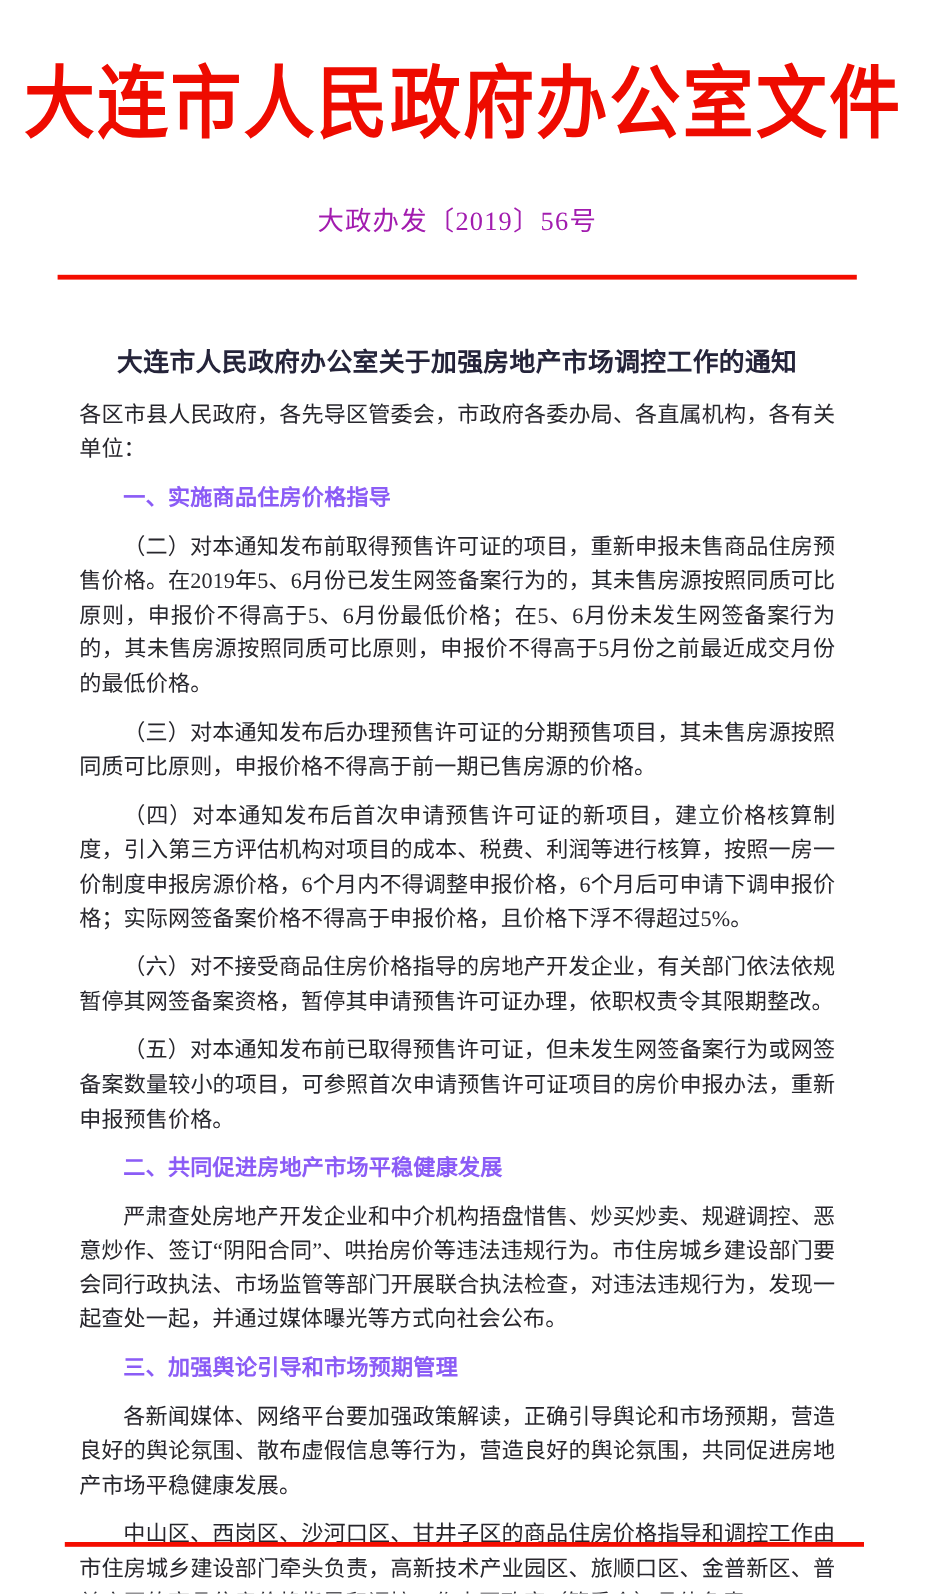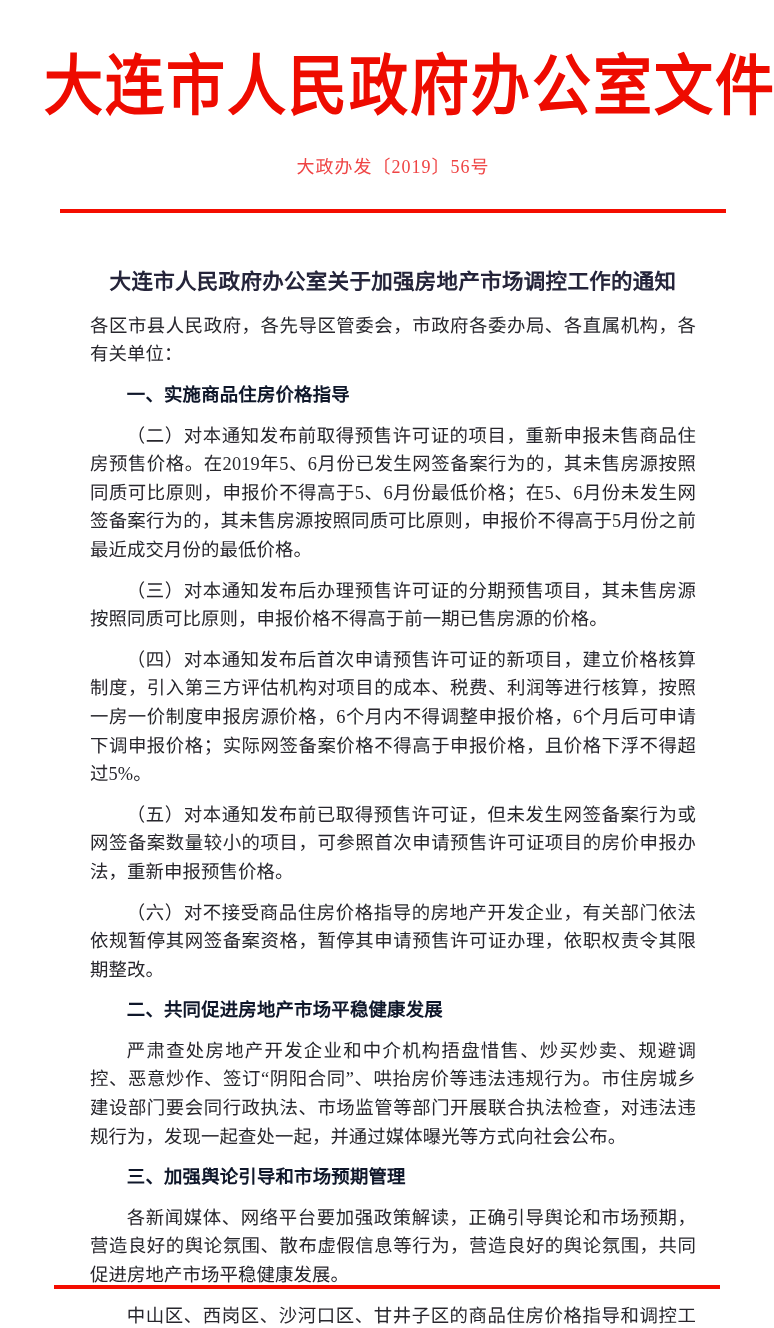--- a/index.html
+++ b/index.html
@@ -16,21 +16,20 @@
     position: relative;
     overflow: hidden;
   }
 
   .page {
     width: 762px;
     height: 1328px;
     box-sizing: border-box;
     position: relative;
     background: #ffffff;
-    padding-left: 24px;
   }
 
   
   .masthead {
     padding-top: 52px;
     text-align: center;
   }
   .masthead-title {
     font-family: "Liberation Serif", "DejaVu Serif", serif;
     font-weight: bold;
@@ -39,26 +38,26 @@
     letter-spacing: 2px;
     color: #ee0b00;
     margin: 0;
     padding: 0 20px;
     white-space: nowrap;
     transform: scaleY(1.12);
     transform-origin: center top;
   }
 
   .doc-number {
-    margin-top: 36px;
+    margin-top: 50px;
     text-align: center;
     font-family: "Liberation Serif", "DejaVu Serif", serif;
-    font-size: 18px;
+    font-size: 22px;
     letter-spacing: 1px;
-    color: #ef4444;
+    color: #a21caf;
   }
 
   
   .red-rule {
     height: 4px;
     background: #f40d00;
     margin: 0 auto;
     width: 666px;
   }
   .red-rule-top { margin-top: 31px; }
@@ -99,21 +98,21 @@
 
   .content p {
     margin: 12px;
   }
   p.indent  { text-indent: 2em; }
   p.flush   { text-indent: 0; }
 
   p.heading {
     text-indent: 2em;
     font-weight: bold;
-    color: #0f172a;
+    color: #8b5cf6;
     letter-spacing: 0.2px;
   }
 </style>
 </head>
 <body>
 
 <div class="page">
 
   <div class="masthead">
     <h1 class="masthead-title">大连市人民政府办公室文件</h1>
@@ -129,22 +128,22 @@
 
     <div class="content">
 
       <p class="flush">各区市县人民政府，各先导区管委会，市政府各委办局、各直属机构，各有关单位：</p>
 
 
       <p class="heading">一、实施商品住房价格指导</p>
       <p class="indent">（二）对本通知发布前取得预售许可证的项目，重新申报未售商品住房预售价格。在2019年5、6月份已发生网签备案行为的，其未售房源按照同质可比原则，申报价不得高于5、6月份最低价格；在5、6月份未发生网签备案行为的，其未售房源按照同质可比原则，申报价不得高于5月份之前最近成交月份的最低价格。</p>
       <p class="indent">（三）对本通知发布后办理预售许可证的分期预售项目，其未售房源按照同质可比原则，申报价格不得高于前一期已售房源的价格。</p>
       <p class="indent">（四）对本通知发布后首次申请预售许可证的新项目，建立价格核算制度，引入第三方评估机构对项目的成本、税费、利润等进行核算，按照一房一价制度申报房源价格，6个月内不得调整申报价格，6个月后可申请下调申报价格；实际网签备案价格不得高于申报价格，且价格下浮不得超过5%。</p>
+      <p class="indent">（六）对不接受商品住房价格指导的房地产开发企业，有关部门依法依规暂停其网签备案资格，暂停其申请预售许可证办理，依职权责令其限期整改。</p>
       <p class="indent">（五）对本通知发布前已取得预售许可证，但未发生网签备案行为或网签备案数量较小的项目，可参照首次申请预售许可证项目的房价申报办法，重新申报预售价格。</p>
-      <p class="indent">（六）对不接受商品住房价格指导的房地产开发企业，有关部门依法依规暂停其网签备案资格，暂停其申请预售许可证办理，依职权责令其限期整改。</p>
 
       <p class="heading">二、共同促进房地产市场平稳健康发展</p>
       <p class="indent">严肃查处房地产开发企业和中介机构捂盘惜售、炒买炒卖、规避调控、恶意炒作、签订“阴阳合同”、哄抬房价等违法违规行为。市住房城乡建设部门要会同行政执法、市场监管等部门开展联合执法检查，对违法违规行为，发现一起查处一起，并通过媒体曝光等方式向社会公布。</p>
 
       <p class="heading">三、加强舆论引导和市场预期管理</p>
       <p class="indent">各新闻媒体、网络平台要加强政策解读，正确引导舆论和市场预期，营造良好的舆论氛围、散布虚假信息等行为，营造良好的舆论氛围，共同促进房地产市场平稳健康发展。</p>
       <p class="indent">中山区、西岗区、沙河口区、甘井子区的商品住房价格指导和调控工作由市住房城乡建设部门牵头负责，高新技术产业园区、旅顺口区、金普新区、普兰店区的商品住房价格指导和调控工作由区政府（管委会）具体负责。</p>
 
     </div>
 

